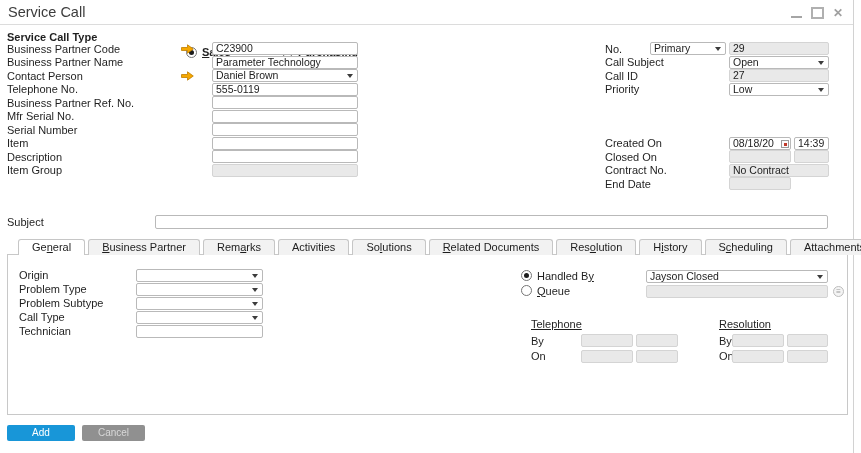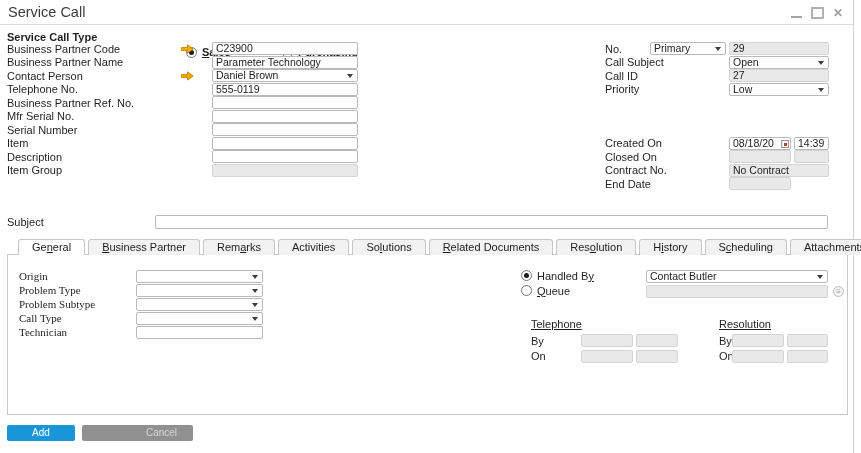--- a/index.html
+++ b/index.html
@@ -47,42 +47,42 @@
   .subject-row{position:absolute;left:7px;top:215px;display:flex;align-items:center;height:14px;}
   .subject-row .flabel{width:148px;}
   .subject-field{width:673px;height:14px;}
 
   .tabs{position:absolute;left:18px;top:239px;display:flex;gap:3px;height:16px;z-index:2;}
   .tab{box-sizing:border-box;padding:0 13px;height:16px;border:1px solid #c6c6c6;border-bottom:none;border-radius:3px 3px 0 0;background:#f2f2f2;font-size:11px;line-height:15px;color:#1d1d1d;white-space:nowrap;}
   .tab.active{background:#fff;box-shadow:0 2px 0 0 #fff;position:relative;z-index:3;}
   .tabbox{position:absolute;left:7px;top:254px;width:841px;height:161px;border:1px solid #c8c8c8;background:#fff;box-sizing:border-box;}
 
   .gl{position:absolute;left:11px;top:14px;}
-  .grow{display:flex;align-items:center;height:14px;font-family:Liberation Serif, serif;}
+  .grow{display:flex;align-items:flex-start;height:14px;}
   .grow .flabel{width:117px;flex:0 0 auto;}
   .grow .field{width:127px;flex:0 0 auto;}
 
   .gr-radios{position:absolute;left:513px;top:13px;}
   .gr-radio-row{display:flex;align-items:center;gap:5px;height:15px;font-size:11px;}
   .handler-dd{position:absolute;left:638px;top:15px;width:182px;}
   .queue-field{position:absolute;left:638px;top:30px;width:182px;}
   .queue-icon{position:absolute;left:825px;top:31px;width:11px;height:11px;box-sizing:border-box;border:1px solid #bdbdbd;border-radius:50%;color:#9a9a9a;font-size:8px;line-height:9px;text-align:center;background:#f4f4f4;}
 
   .rr-block{position:absolute;top:63px;}
   .rr-title{font-size:11px;text-decoration:underline;margin-bottom:3px;white-space:nowrap;}
   .rrrow{display:flex;align-items:center;height:15.5px;font-size:11px;}
   .rr-label-w{width:50px;flex:0 0 auto;}
   .rr-label-n{width:13px;flex:0 0 auto;}
   .f52{width:52px;flex:0 0 auto;}
   .f42{width:42px;flex:0 0 auto;}
   .f41{width:41px;flex:0 0 auto;}
 
   .btn{position:absolute;top:425px;height:16px;font-size:10px;line-height:16px;text-align:center;border-radius:2px;cursor:default;}
   .btn-add{left:7px;width:68px;background:#1896d8;color:#fff;}
-  .btn-cancel{left:82px;width:63px;background:#909090;color:#d8d8d8;padding-left:48px;}
+  .btn-cancel{left:82px;width:63px;background:#909090;color:#d8d8d8;}
 
   u{text-underline-offset:1px;}
 </style>
 </head>
 <body>
 
 <div class="window">
   <div class="title">Service Call</div>
   <div class="win-controls">
     <span class="min-glyph"></span>
@@ -312,21 +312,21 @@
     <div class="gr-radios">
       <div class="gr-radio-row">
         <span class="radio sel"></span>
         <span>Handled B<u>y</u></span>
       </div>
       <div class="gr-radio-row">
         <span class="radio"></span>
         <span><u>Q</u>ueue</span>
       </div>
     </div>
-    <span class="field dropdown handler-dd"><span>Contact Butler</span></span>
+    <span class="field dropdown handler-dd"><span>Jayson Closed</span></span>
     <span class="field disabled queue-field"><span></span></span>
     <span class="queue-icon">≡</span>
 
     <div class="rr-block" style="left:523px;">
       <div class="rr-title">Telephone</div>
       <div class="rrrow">
         <span class="rr-label-w">By</span>
         <span class="field disabled f52"></span>
         <span class="gap3"></span>
         <span class="field disabled f42"></span>

